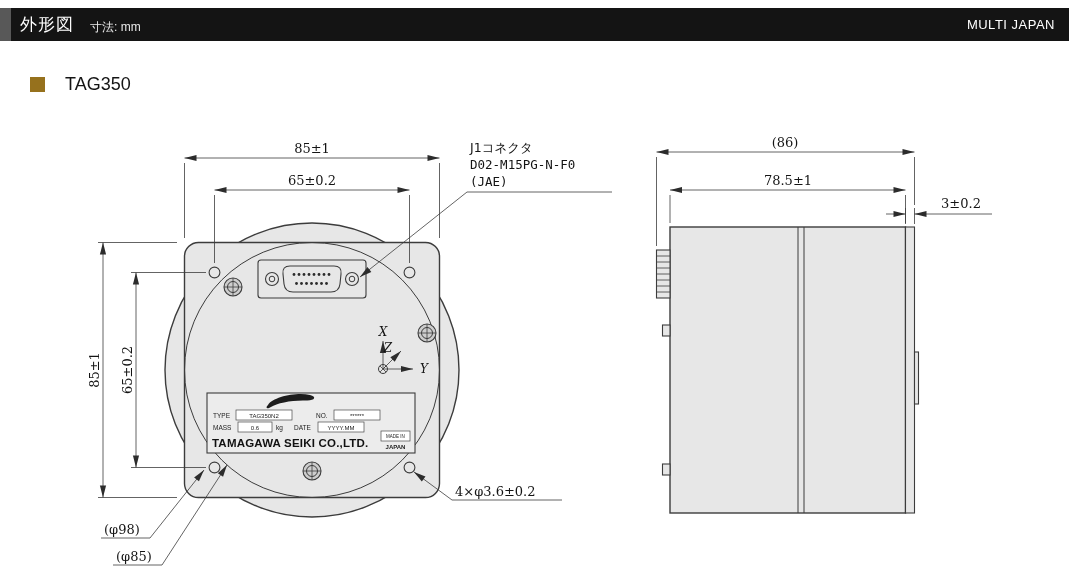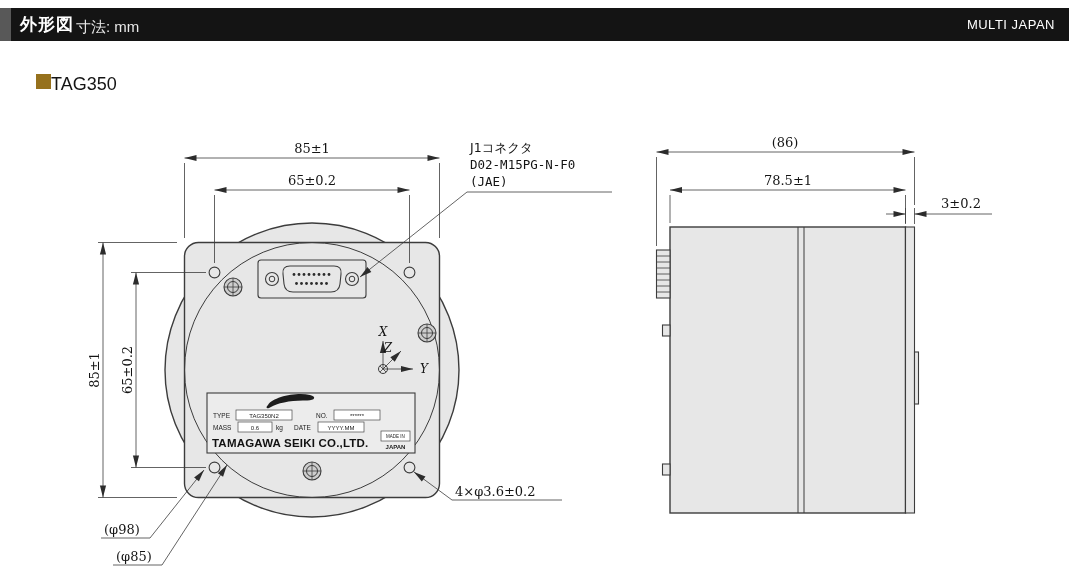--- a/index.html
+++ b/index.html
@@ -9,26 +9,26 @@
     font-family:"Liberation Sans", sans-serif;
   }
   .page { position:absolute; inset:0; background:#fff; }
 
   
   .header {
     position:absolute; top:8px; left:0; width:1069px; height:33px;
     background:#141414; display:flex; align-items:center;
   }
   .header-tab { width:11px; height:33px; background:#585858; margin-right:9px; flex:0 0 auto; }
-  .header-title { color:#ffffff; font-size:17px; font-weight:bold; letter-spacing:1px; }
-  .header-sub { color:#e9e9e9; font-size:15px; margin-left:2px; margin-top:5px; }
+  .header-title { color:#ffffff; font-size:17px; font-weight:normal; letter-spacing:1px; }
+  .header-sub { color:#e9e9e9; font-size:12px; margin-left:16px; margin-top:5px; }
   .header-right { margin-left:auto; margin-right:14px; color:#ffffff; font-size:13px; letter-spacing:0.5px; }
 
   
-  .section-head { position:absolute; top:74px; left:36px; display:flex; gap:0; }
+  .section-head { position:absolute; top:74px; left:30px; display:flex; align-items:center; gap:20px; }
   .section-bullet { width:15px; height:15px; display:inline-block; line-height:0; }
   .section-title { font-size:18px; color:#141414; }
 
   
   svg.drawing { position:absolute; top:0; left:0; }
   .outline   { fill:#e7e7e7; stroke:#3c3c3c; stroke-width:1.4; }
   .outline2  { fill:#e7e7e7; stroke:#3c3c3c; stroke-width:1.1; }
   .inner-line{ fill:none;    stroke:#3c3c3c; stroke-width:1;   }
   .white-box { fill:#ffffff; stroke:#4a4a4a; stroke-width:0.7; }
   .plate     { fill:#ececec; stroke:#3c3c3c; stroke-width:1.1; }

